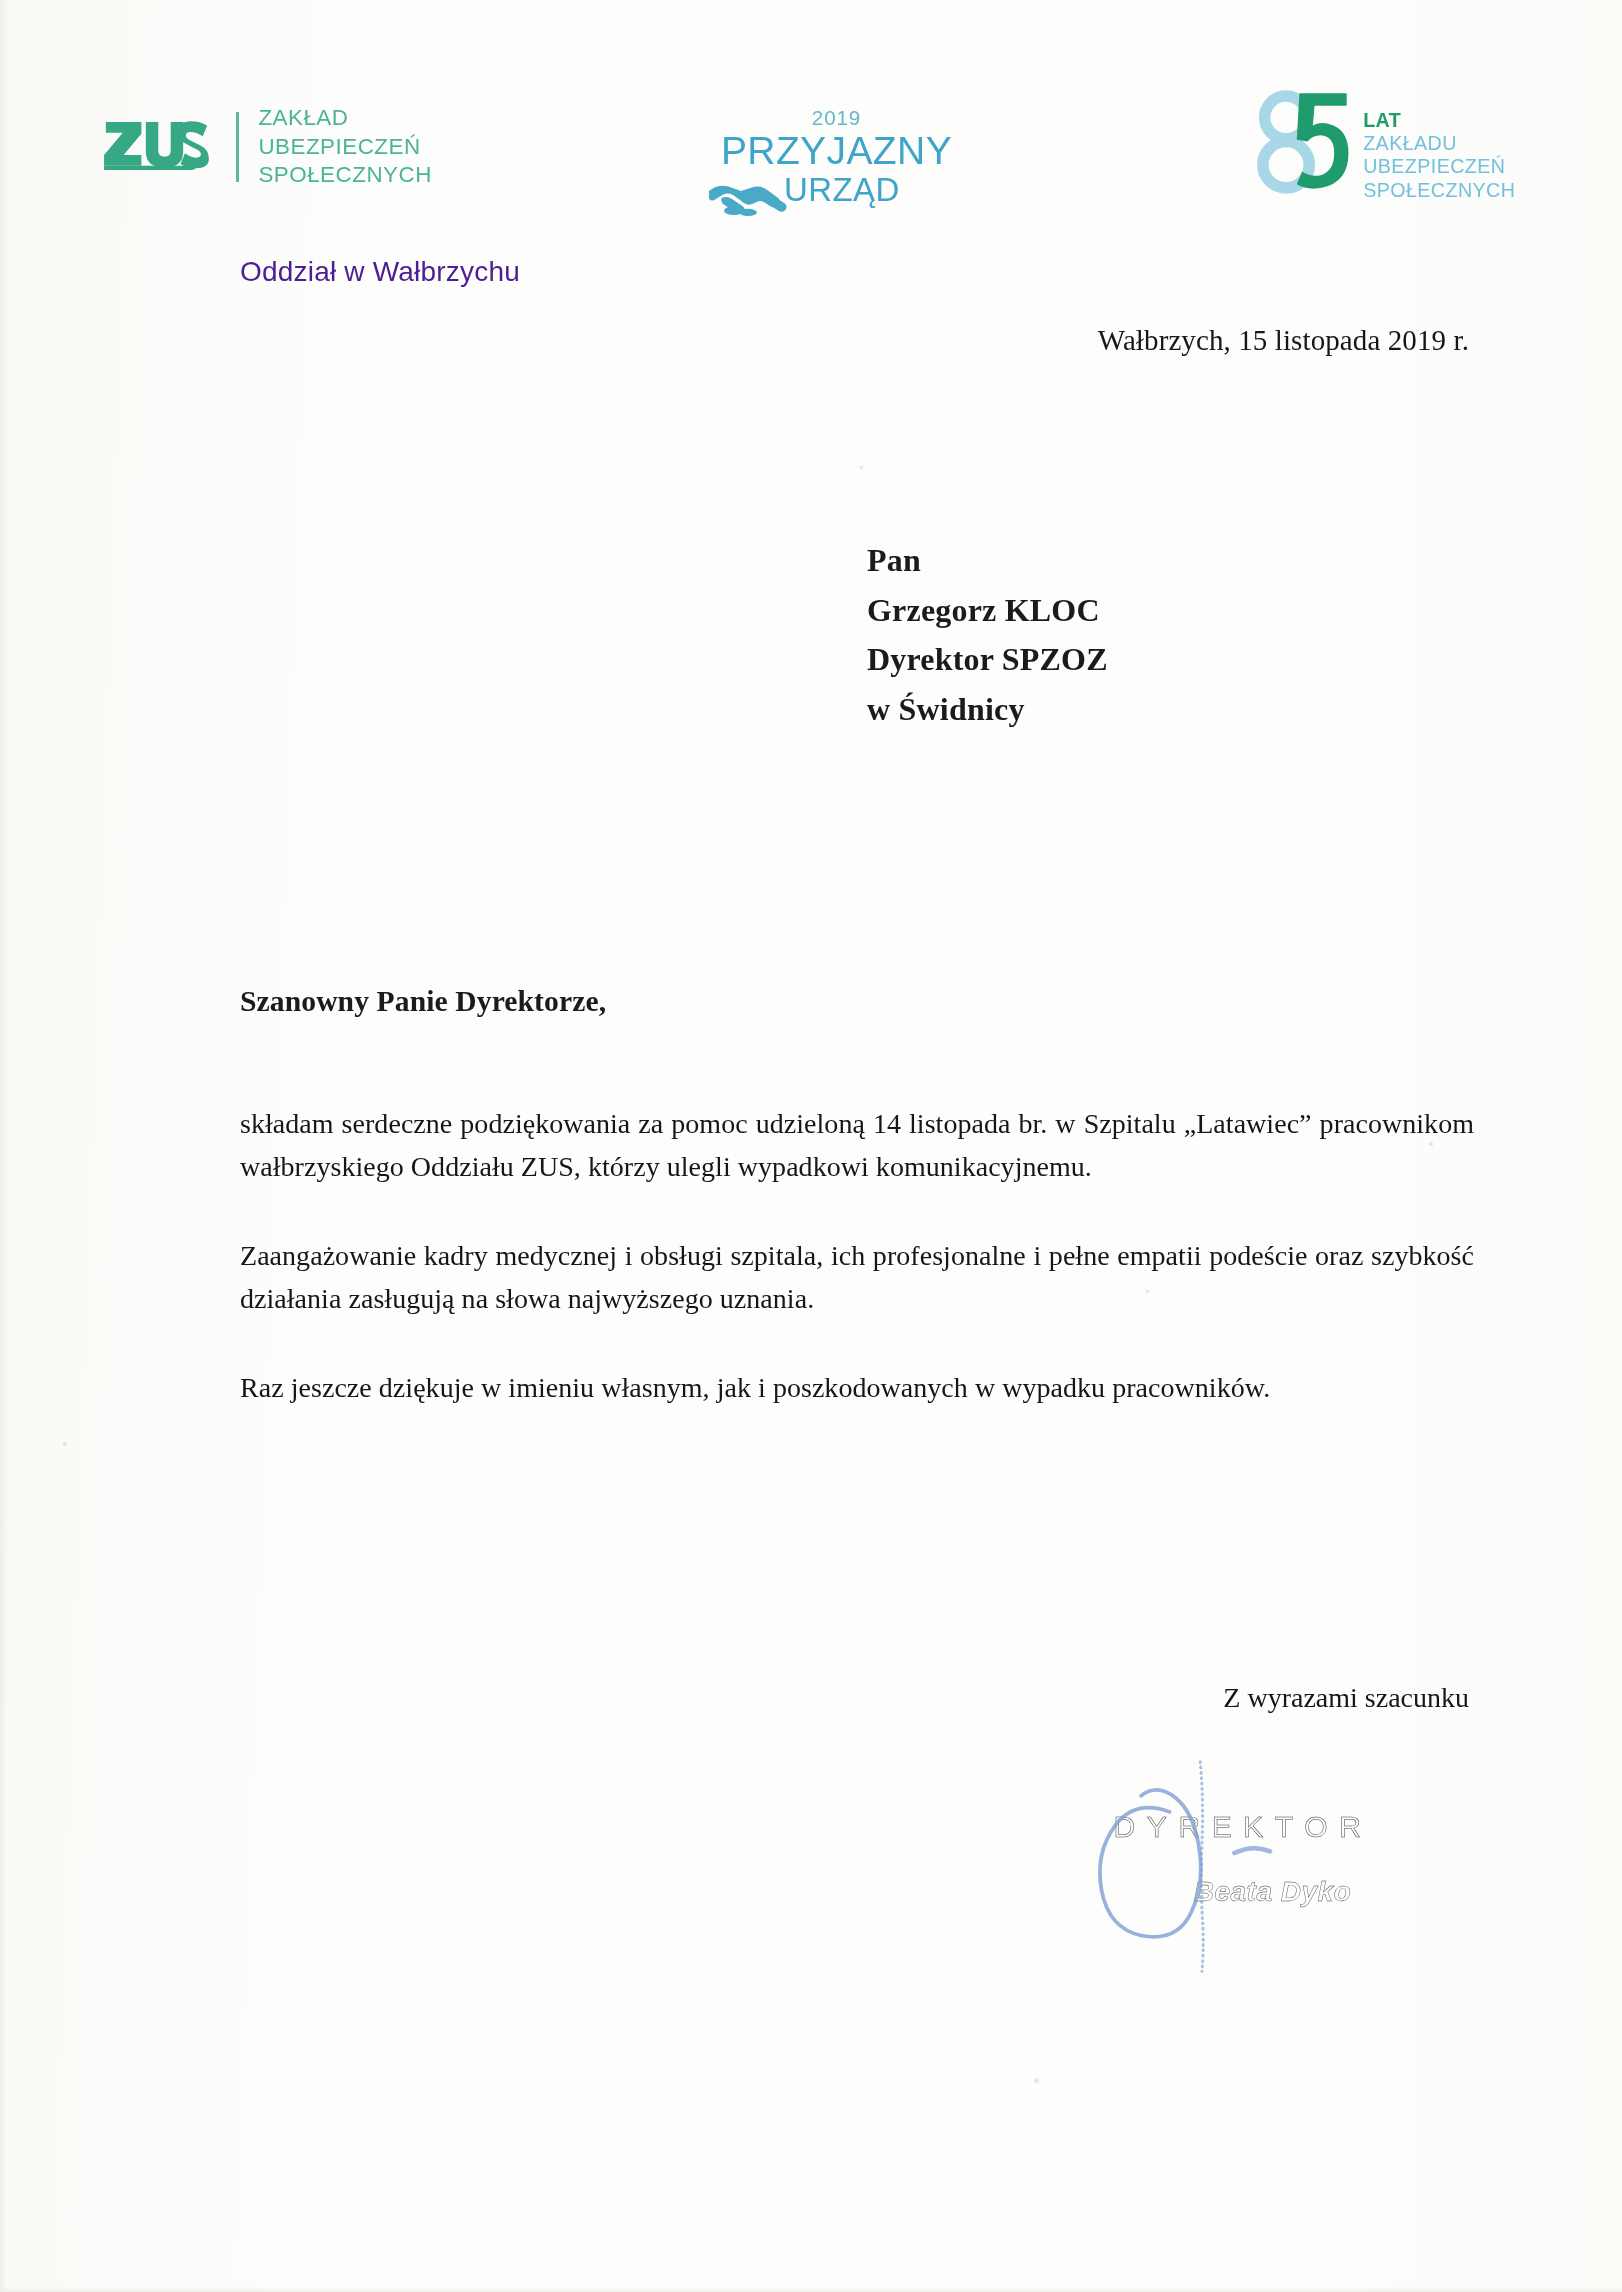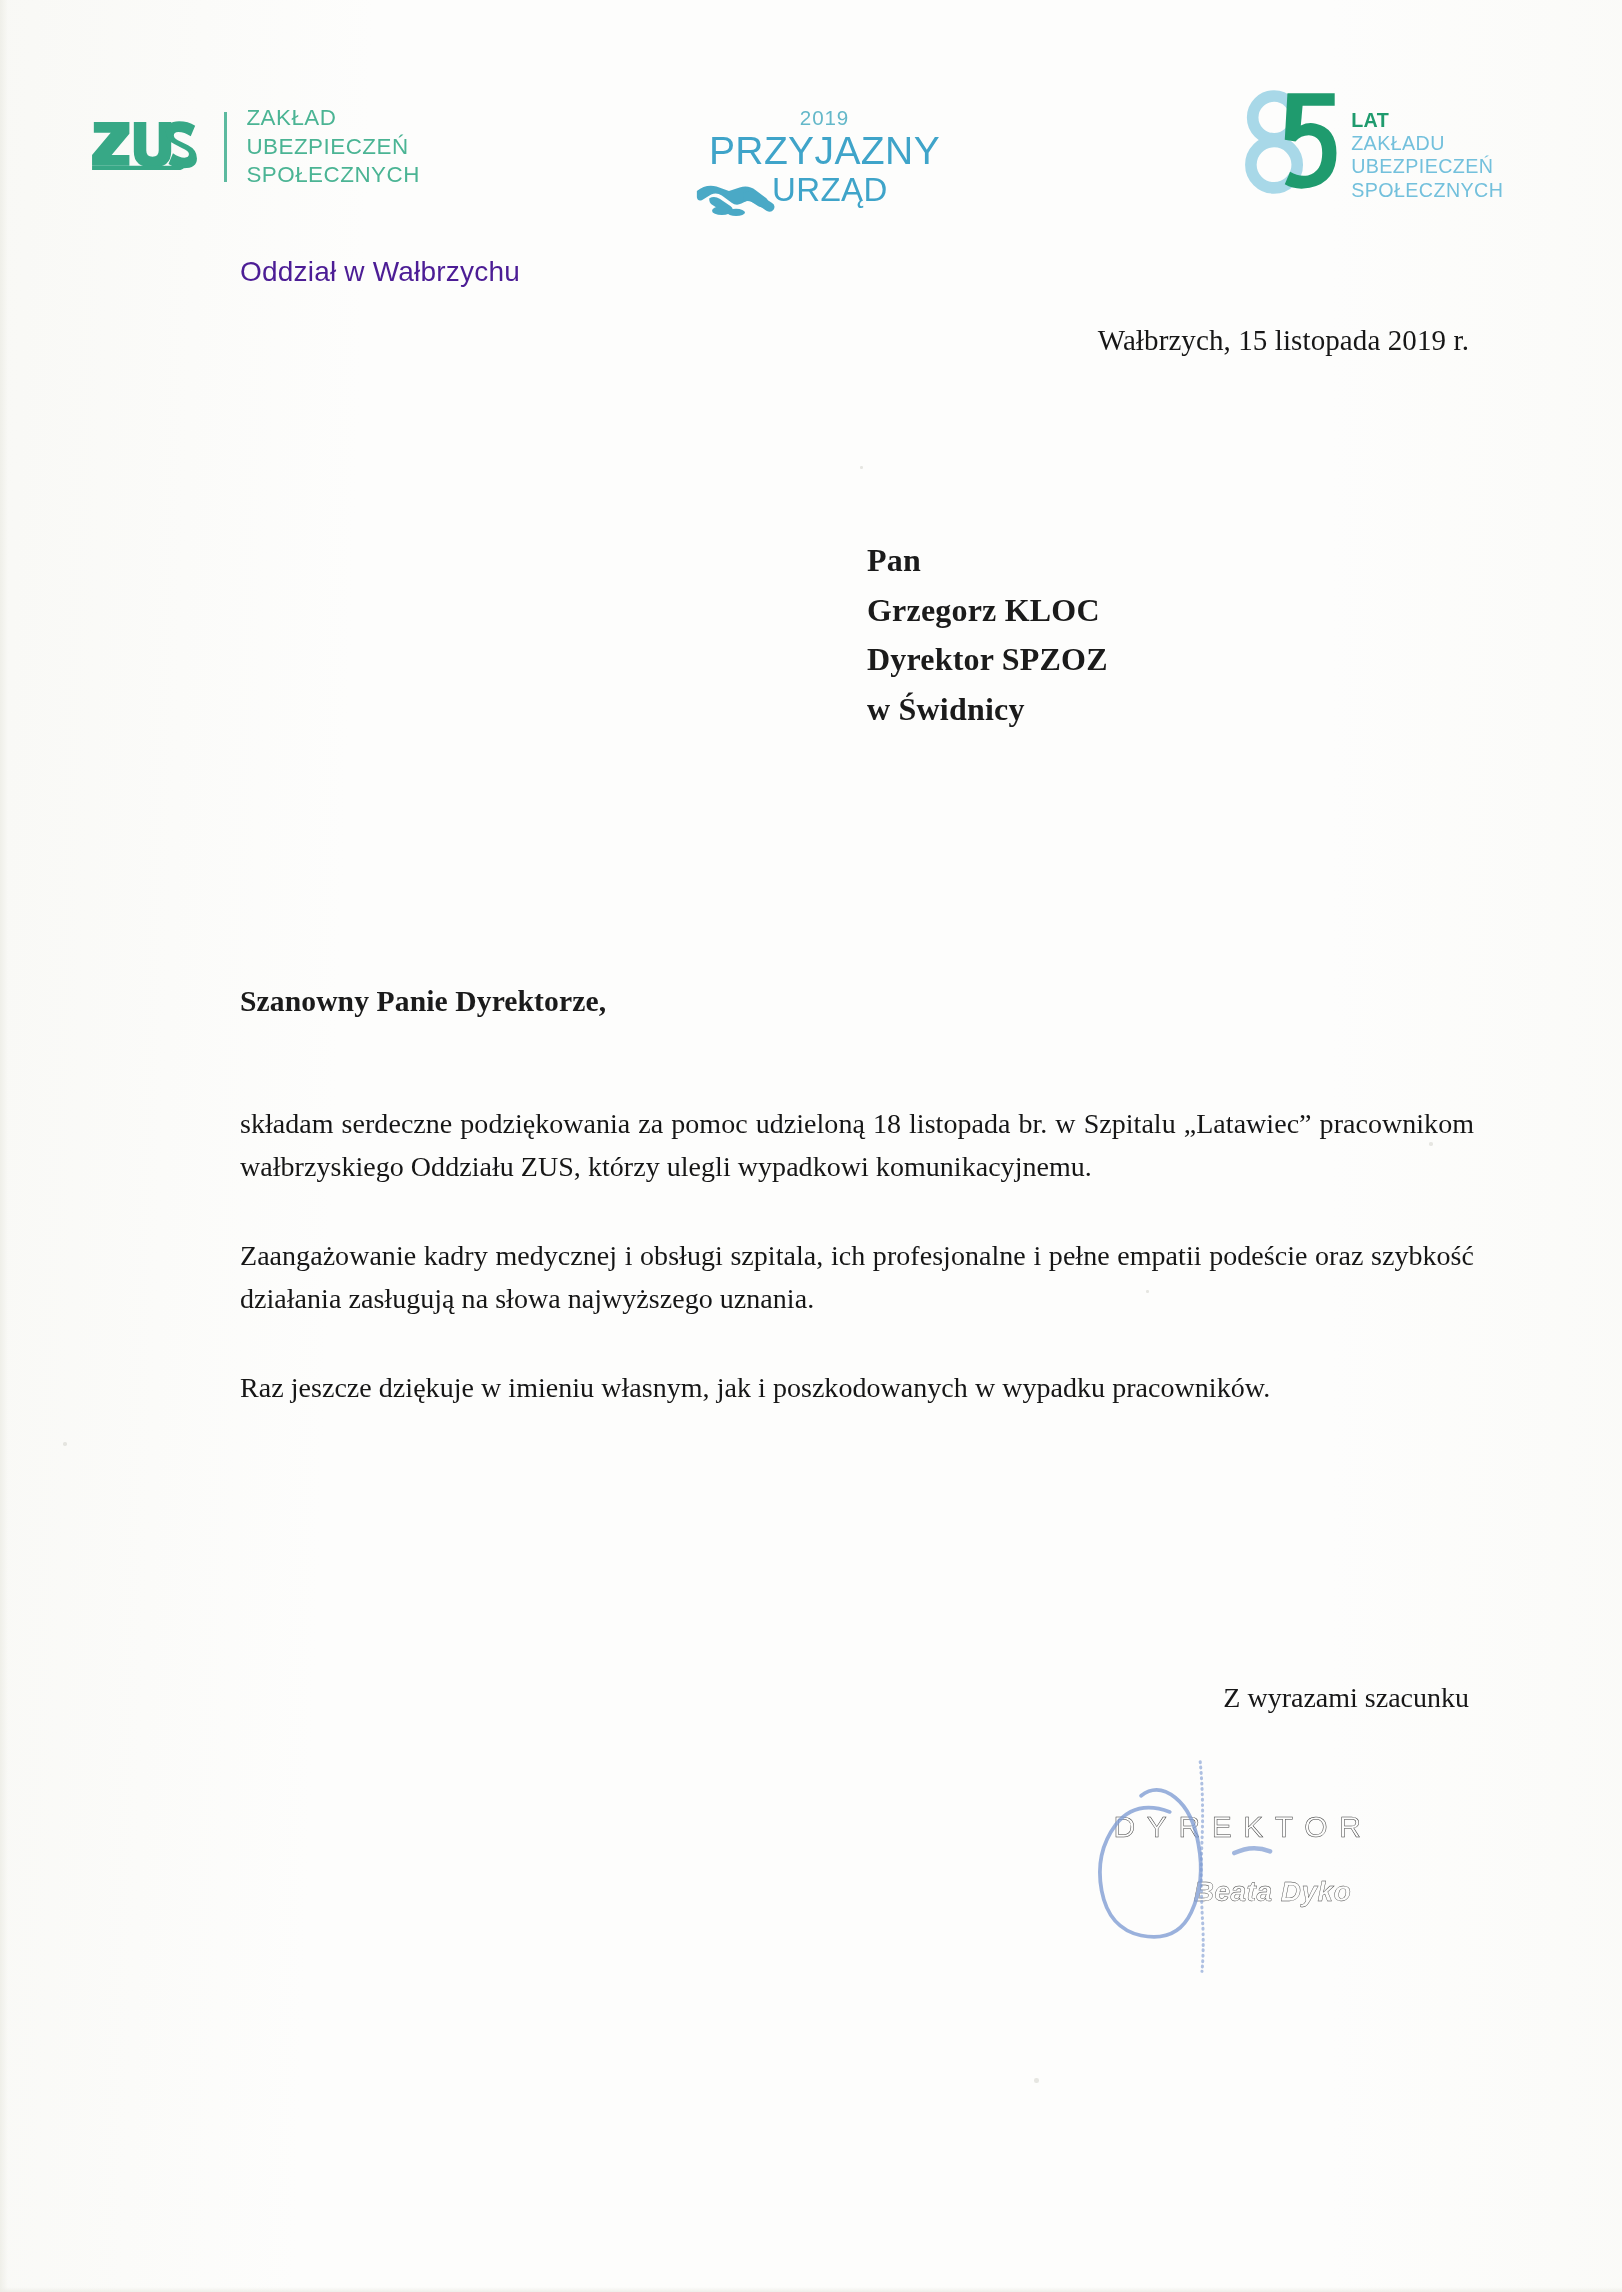--- a/index.html
+++ b/index.html
@@ -40,21 +40,21 @@
   .speck {
     position: absolute;
     background: #cfcfc8;
     border-radius: 50%;
     opacity: .5;
   }
 
   
   .header {
     position: absolute;
-    left: 0; right: 0;
+    left: 12px; right: 0;
     top: 86px;
     height: 170px;
   }
 
   
   .zus-logo {
     position: absolute;
     left: 90px;
     top: 18px;
     display: flex;
@@ -354,21 +354,21 @@
   <div class="addressee">
     <div>Pan</div>
     <div>Grzegorz KLOC</div>
     <div>Dyrektor SPZOZ</div>
     <div>w Świdnicy</div>
   </div>
 
   <div class="salutation">Szanowny Panie Dyrektorze,</div>
 
   <div class="body-text">
-    <p>składam serdeczne podziękowania za pomoc udzieloną 18 listopada br. w Szpitalu „Latawiec” pracownikom wałbrzyskiego Oddziału ZUS, którzy ulegli wypadkowi komunikacyjnemu.</p>
+    <p>składam serdeczne podziękowania za pomoc udzieloną 14 listopada br. w Szpitalu „Latawiec” pracownikom wałbrzyskiego Oddziału ZUS, którzy ulegli wypadkowi komunikacyjnemu.</p>
     <p>Zaangażowanie kadry medycznej i obsługi szpitala, ich profesjonalne i pełne empatii podeście oraz szybkość działania zasługują na słowa najwyższego uznania.</p>
     <p>Raz jeszcze dziękuje w imieniu własnym, jak i poszkodowanych w wypadku pracowników.</p>
   </div>
 
   <div class="closing">Z wyrazami szacunku</div>
 
   <div class="signature-block">
     <div class="stamp">
       <div class="stamp-title">DYREKTOR</div>
       <div class="stamp-name">Beata Dyko</div>

